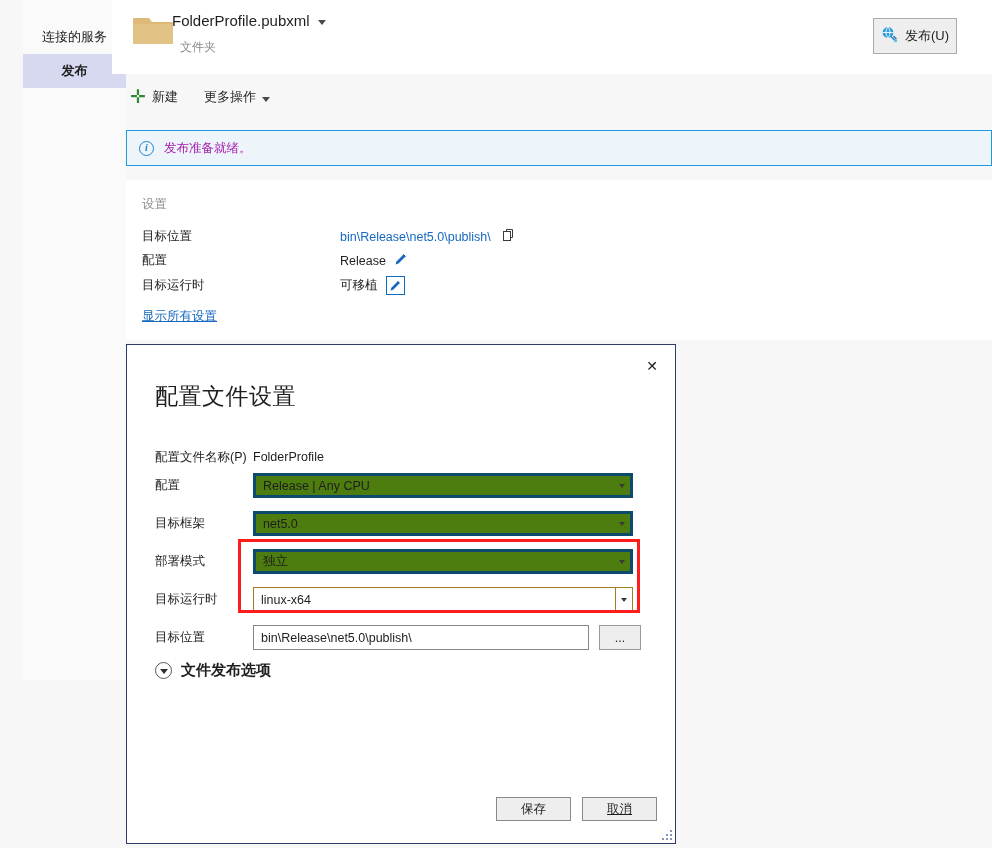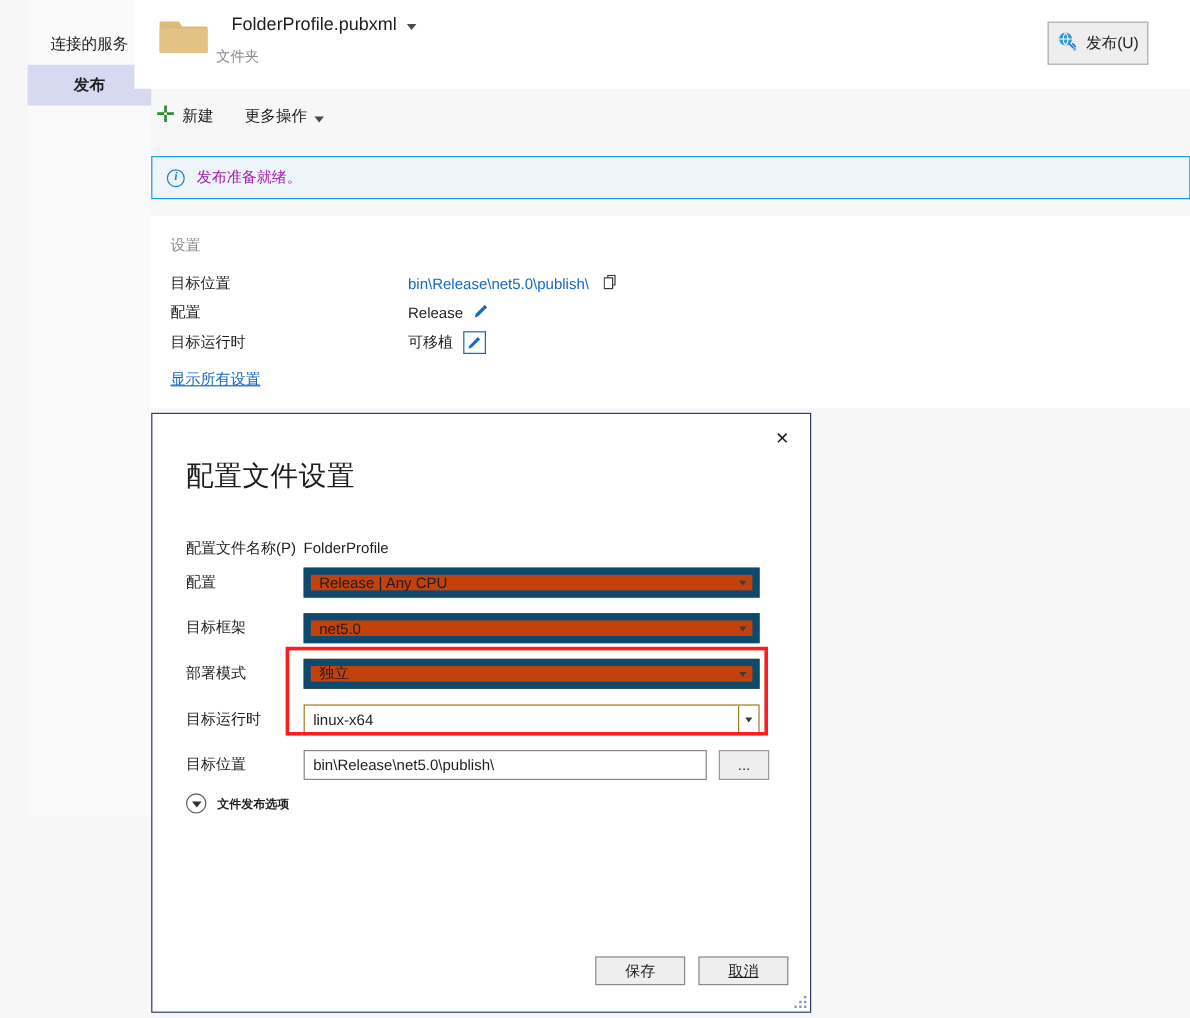--- a/index.html
+++ b/index.html
@@ -33,21 +33,21 @@
 
   
   .header-card {
     position: absolute; left: 112px; top: 0; width: 880px; height: 74px;
     background: #ffffff;
   }
   .folder-icon {
     position: absolute; left: 20px; top: 14px; width: 42px; height: 34px;
   }
   .hdr-title-row {
-    position: absolute; left: 81px; top: 12px;
+    position: absolute; left: 60px; top: 12px;
     display: flex; align-items: center; gap: 8px;
   }
   .hdr-title {
     font-size: 15px; color: #1e1e1e;
   }
   .caret-down {
     width: 0; height: 0;
     border-left: 4px solid transparent;
     border-right: 4px solid transparent;
     border-top: 5px solid #4a4a4a;
@@ -135,21 +135,21 @@
     display: flex; align-items: baseline; font-size: 12.5px; color: #1e1e1e;
   }
   .dlg-name-label { width: 98px; }
   .dlg-name-value { color: #1e1e1e; }
 
   .frow { position: absolute; left: 28px; display: flex; align-items: center; }
   .flabel { width: 98px; font-size: 12.5px; color: #1e1e1e; }
 
   .combo {
     position: relative; width: 380px; height: 25px;
-    background: #c2410c; border: 6px solid #0c4a6e;
+    background: #4d7c0f; border: 3px solid #0c4a6e;
     display: flex; align-items: center;
     font-size: 12.5px; color: #1e1e1e;
     padding-left: 7px; cursor: pointer;
   }
   .combo .arrow-btn {
     position: absolute; right: 0; top: 0; bottom: 0; width: 17px;
     display: flex; align-items: center; justify-content: center;
   }
   .combo .arrow-btn i {
     width: 0; height: 0;
@@ -190,21 +190,21 @@
     border: 1px solid #5a5a5a;
     display: flex; align-items: center; justify-content: center;
   }
   .exp-circle i {
     width: 0; height: 0;
     border-left: 4px solid transparent;
     border-right: 4px solid transparent;
     border-top: 5px solid #303030;
     display: block; position: relative; top: 1px;
   }
-  .exp-label { font-size: 10px; color: #1e1e1e; font-weight: bold; font-family: Liberation Serif, serif; }
+  .exp-label { font-size: 15px; color: #1e1e1e; font-weight: bold; font-family: Liberation Serif, serif; }
 
   .dlg-btn {
     position: absolute; top: 452px;
     width: 75px; height: 24px;
     background: #eeeeef; border: 1px solid #8a8a8a;
     display: flex; align-items: center; justify-content: center;
     font-size: 12.5px; color: #1e1e1e; cursor: pointer;
   }
   .dlg-btn.save { left: 369px; }
   .dlg-btn.cancel { left: 455px; text-decoration: underline; }

